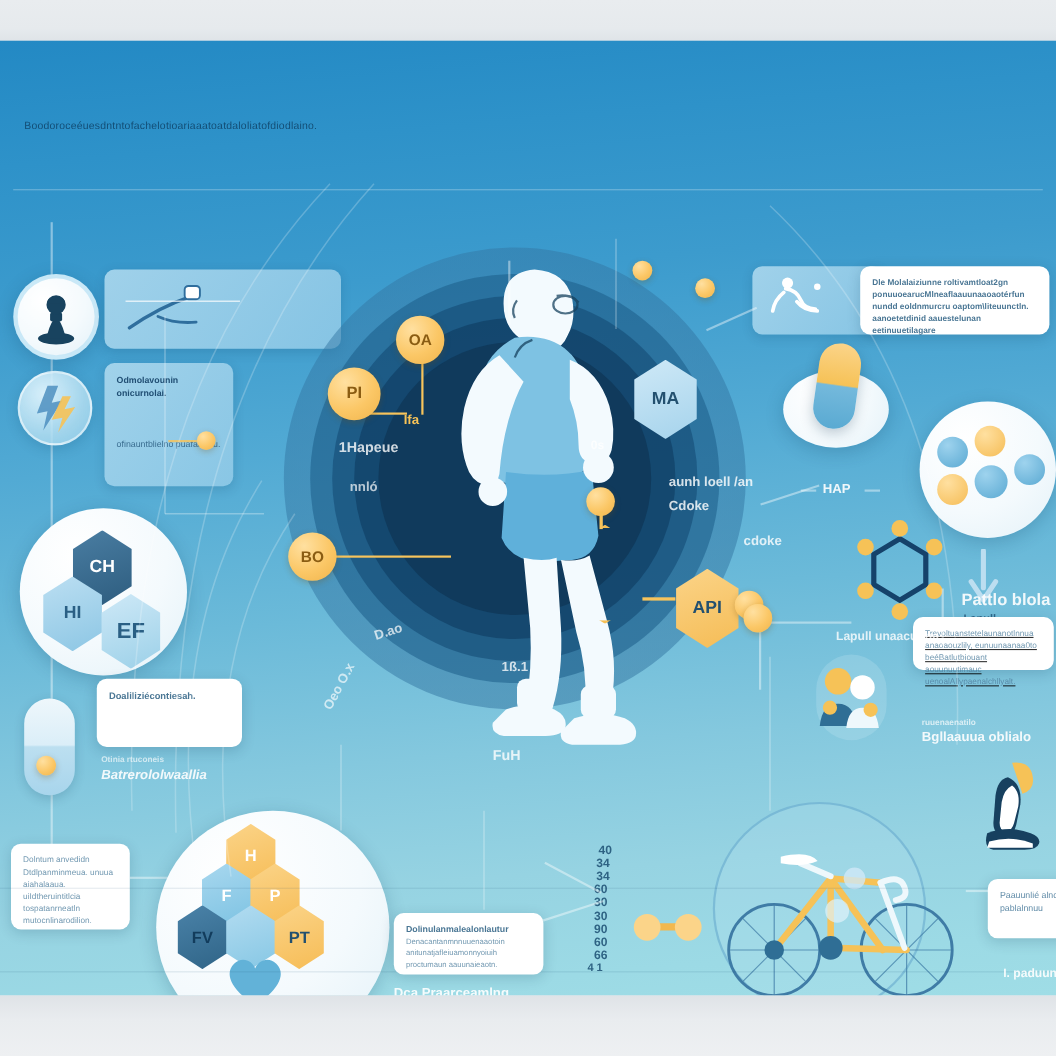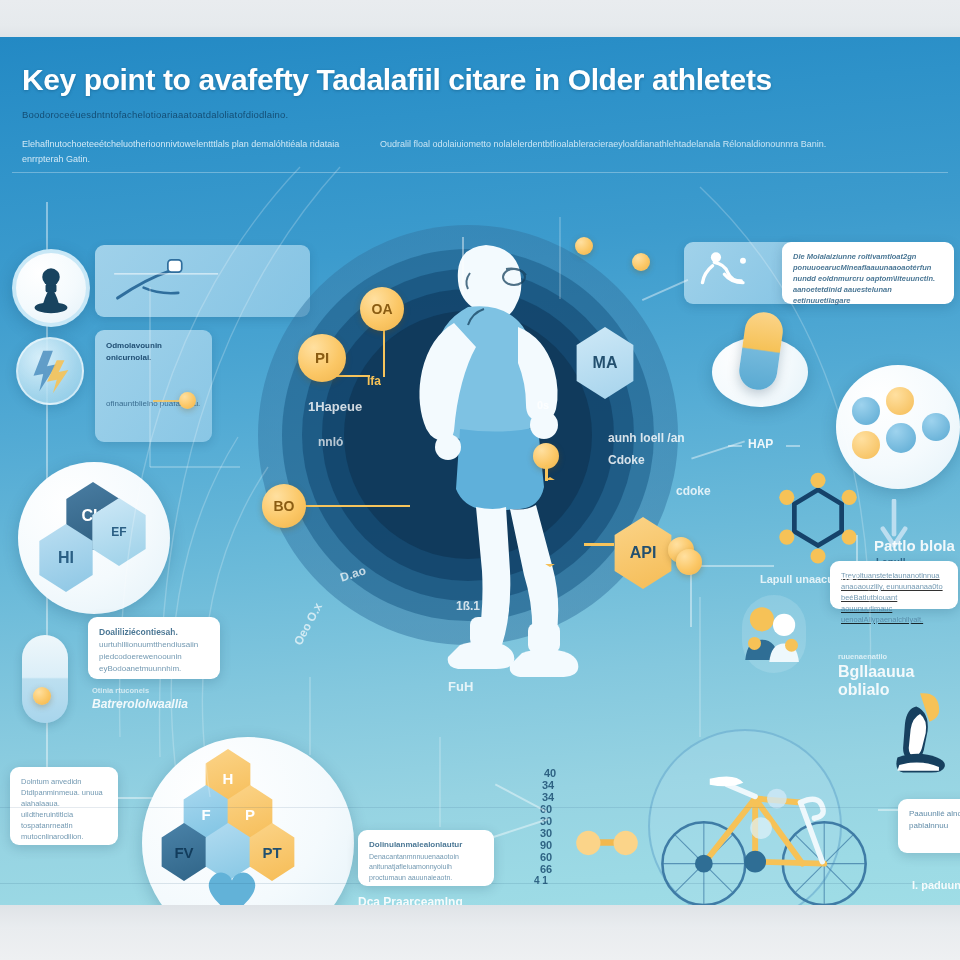--- a/index.html
+++ b/index.html
@@ -113,24 +113,21 @@
   .small-txt { position:absolute; font-size:8px; line-height:12px; }
 </style>
 </head>
 <body>
 
 <div id="topmargin"></div>
 
 <div id="poster">
 
   <div class="hdr">
-    <div class="hdr-title">Key point to avafefty Tadalafiil citare in Older athletets</div>
     <div class="hdr-sub1">Boodoroceéuesdntntofachelotioariaaatoatdaloliatofdiodlaino.</div>
-    <div class="hdr-col-l">Elehaflnutochoeteeétcheluotherioonnivtowelentttlals plan demalóhtiéala ridataia enrrpterah Gatin.</div>
-    <div class="hdr-col-r">Oudralil floal odolaiuiometto nolalelerdentbtlioalableracieraeyloafdianathlehtadelanala Rélonaldionounnra Banin.</div>
     <div class="hdr-rule"></div>
   </div>
 
   <div class="conn" style="left:46px; top:165px; width:1.5px; height:600px;"></div>
 
   <div class="circ" style="left:12px; top:212px; width:70px; height:70px; border:4px solid rgba(190,228,245,.8);">
     <svg viewBox="0 0 64 64" width="70" height="70">
       <ellipse cx="32" cy="50" rx="15" ry="5" fill="#18435f"></ellipse>
       <path d="M24 50 Q26 40 30 34 L34 34 Q38 40 40 50 Z" fill="#18435f"></path>
       <rect x="27" y="28" width="10" height="8" rx="2" fill="#18435f"></rect>
@@ -164,33 +161,32 @@
 
   <div class="circ" style="left:18px; top:425px; width:152px; height:152px;"></div>
   <div class="hexblk" style="left:62px; top:445px; width:62px; height:68px;
               background:linear-gradient(160deg,#4a7ea3,#2d5c7e); color:#ffffff; font-size:16px;">
     <span>CH</span>
   </div>
   <div class="hexblk" style="left:35px; top:487px; width:62px; height:68px;
               background:linear-gradient(160deg,#bcdff2,#8cc6e4); color:#2a5f84; font-size:16px;">
     <span>HI</span>
   </div>
-  <div class="hexblk" style="left:88px; top:461px; width:62px; height:68px;
-              background:linear-gradient(160deg,#cfe9f7,#9bd0e8); color:#2a5f84; font-size:12px;">
+  <div class="hexblk" style="left:88px; top:503px; width:62px; height:68px;
+              background:linear-gradient(160deg,#cfe9f7,#9bd0e8); color:#2a5f84; font-size:20px;">
     <span>EF</span>
   </div>
 
   <div style="position:absolute;left:22px;top:598px;width:46px;height:88px;border-radius:23px;
               background:linear-gradient(180deg,#eef7fb 0%,#dbeef8 48%,#bcdff0 50%,#a8d5ec 100%);
               box-shadow:0 3px 10px rgba(10,50,80,.18);"></div>
   <div class="node" style="left:33px; top:650px; width:18px; height:18px;"></div>
 
   <div class="card" style="left:88px; top:580px; width:132px; height:62px;">
     <div class="ct">Doaliliziécontiesah.</div>
-    <div class="cb">uurtuhlllionuumtthendiusaiin piedcodoerewenoounin eyBodoanetmuunnhim.</div>
   </div>
   <div class="small-txt lbl-w" style="left:92px; top:648px; font-size:7.5px; opacity:.65;">Otinia rtuconeis</div>
   <div class="lbl-w" style="left:92px; top:660px; font-size:12px;font-style:italic;">Batrerololwaallia</div>
 
   <div class="card" style="left:10px; top:730px; width:108px; height:78px;">
     <div class="cb" style="font-size:7.5px; line-height:11px;">Dolntum anvedidn Dtdlpanminmeua. unuua aiahalaaua. uiIdtheruintitlcia tospatanrneatln mutocnlinarodilion.</div>
   </div>
 
   <div class="conn" style="left:118px; top:760px; width:40px; height:1.5px;"></div>
 
@@ -311,21 +307,21 @@
   <div class="cardtint" style="left:684px; top:205px; width:118px; height:62px;">
     <svg viewBox="0 0 90 50" width="76" height="44" style="position:absolute;left:10px;top:6px;">
       <circle cx="26" cy="10" r="6" fill="#ffffff"></circle>
       <path d="M24 16 q12 2 16 12 q4 10 16 10" stroke="#ffffff" stroke-width="4" fill="none" stroke-linecap="round"></path>
       <path d="M22 20 q-10 8 -12 20" stroke="#ffffff" stroke-width="4" fill="none" stroke-linecap="round"></path>
       <path d="M36 30 q8 10 22 10" stroke="#ffffff" stroke-width="4" fill="none" stroke-linecap="round"></path>
       <circle cx="58" cy="14" r="3.5" fill="#ffffff"></circle>
     </svg>
   </div>
   <div class="card" style="left:782px; top:205px; width:172px; height:62px;">
-    <div class="ct" style="font-size:7.5px; line-height:11px;font-style:italic;">Dle Molalaiziunne roltivamtloat2gn ponuuoearucMlneaflaauunaaoaotérfun nundd eoldnmurcru oaptom\liteuunctln. aanoetetdinid aauestelunan eetinuuetilagare</div>
+    <div class="ct" style="font-size:7.5px; line-height:11px;">Dle Molalaiziunne roltivamtloat2gn ponuuoearucMlneaflaauunaaoaotérfun nundd eoldnmurcru oaptom\liteuunctln. aanoetetdinid aauestelunan eetinuuetilagare</div>
   </div>
 
   <div class="circ" style="left:712px; top:300px; width:96px; height:70px;"></div>
   <div style="position:absolute;left:742px;top:275px;width:38px;height:78px;border-radius:19px;
               background:linear-gradient(180deg,#fbd489 0%,#f6c257 48%,#74b9dc 50%,#5aaad2 100%);
               box-shadow:0 4px 12px rgba(10,50,80,.25); transform:rotate(8deg);"></div>
 
   <div class="circ" style="left:836px; top:328px; width:124px; height:124px;"></div>
   <div style="position:absolute;left:852px;top:360px;">
     <div style="position:absolute;left:0;top:0;width:28px;height:28px;border-radius:50%;background:radial-gradient(circle at 34% 28%,#9ed3ee,#5aa9d2);"></div>
@@ -358,21 +354,21 @@
     <path d="M15 2 L15 38" stroke="#bcdef0" stroke-width="5" stroke-linecap="round"></path>
     <path d="M3 32 L15 50 L27 32" fill="none" stroke="#bcdef0" stroke-width="5" stroke-linecap="round" stroke-linejoin="round"></path>
   </svg>
 
   <div class="lbl-w" style="left:874px; top:500px; font-size:15px;">Pattlo blola</div>
   <div class="lbl-d" style="left:876px; top:520px; font-size:10px; opacity:.78;">Lapull unaacuuna</div>
   <div class="card" style="left:830px; top:524px; width:128px; height:48px;text-decoration:underline;">
     <div class="cb" style="font-size:7.5px; line-height:11px;">Trevoltuanstetelaunanotlnnua anaoaouzlily, eunuunaanaa0to beéBatlutbiouant aouunuutimauc uenoalAllypaenalchllyalt.</div>
   </div>
   <div class="small-txt lbl-w" style="left:838px; top:614px; font-size:7.5px; opacity:.7;">ruuenaenatilo</div>
-  <div class="lbl-w" style="left:838px; top:626px; font-size:16px;">Bgllaauua oblialo</div>
+  <div class="lbl-w" style="left:838px; top:626px; font-size:12px;">Bgllaauua oblialo</div>
   <div class="conn" style="left:856px; top:498px; width:1.5px; height:52px;"></div>
 
   <div style="position:absolute;left:742px;top:558px;width:64px;height:78px;border-radius:32px;
               background:rgba(210,238,248,.22);"></div>
   <svg viewBox="0 0 80 80" width="74" height="74" style="position:absolute;left:736px;top:562px;">
     <circle cx="28" cy="22" r="13" fill="#f6c257"></circle>
     <path d="M10 66 q2 -22 18 -22 q16 0 18 22 Z" fill="#2f6e95"></path>
     <circle cx="52" cy="28" r="12" fill="#ffffff"></circle>
     <path d="M36 68 q2 -20 16 -20 q14 0 16 20 Z" fill="#eef8fc"></path>
     <circle cx="20" cy="48" r="7" fill="#f6c257"></circle>

